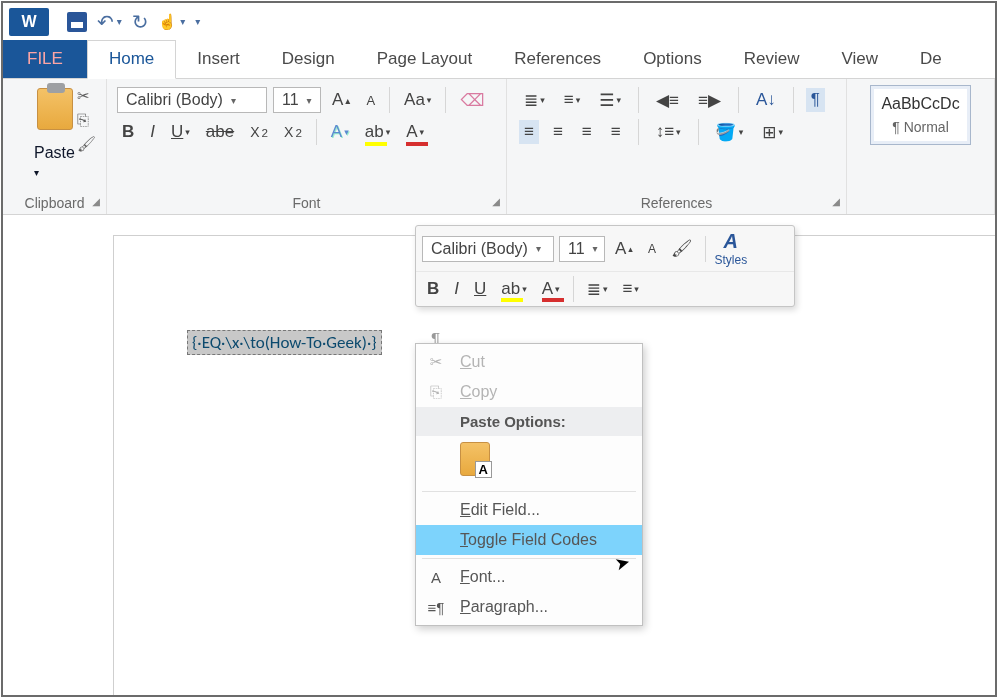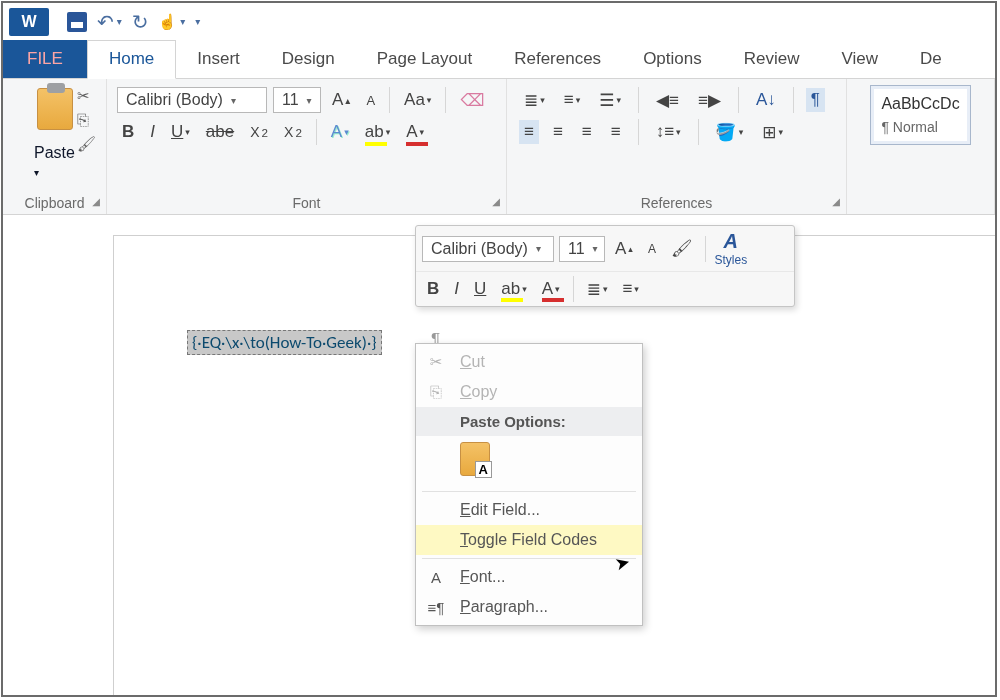--- a/index.html
+++ b/index.html
@@ -31,33 +31,33 @@
   .font-row1, .font-row2 { display:flex; align-items:center; gap:6px; padding:3px 4px;}
   .combo { background:#fff; border:1px solid #b8b8b8; display:flex; align-items:center; padding:3px 8px; font-size:16px; color:#444; }
   .combo .drop{ margin-left:8px; font-size:10px; color:#666;}
   .ribbtn { padding:2px 5px; font-size:17px; color:#444; display:flex; align-items:center; gap:2px; cursor:pointer;}
   .ribbtn.small{font-size:14px;}
   .sep { width:1px; height:26px; background:#d6d6d6; margin:0 3px;}
   .colorbar{ width:22px; height:4px; display:inline-block;}
   .para { width:340px; }
   .para-row{ display:flex; align-items:center; gap:9px; padding:3px 6px;}
   .styles-grp { flex:1; display:flex; align-items:center; padding:6px;}
-  .style-thumb { background:#fff; border:1px solid #a8b7cc; padding:9px 10px; box-shadow:0 0 0 3px #e8eef7 inset;}
+  .style-thumb { background:#fff; border:1px solid #a8b7cc; padding:9px 10px; text-align:center; box-shadow:0 0 0 3px #e8eef7 inset;}
   .style-thumb .t1{font-size:16px; color:#333;}
   .style-thumb .t2{font-size:14px; color:#666; margin-top:6px;}
   .doc-area { position:absolute; left:110px; top:232px; right:0; bottom:0; background:#fff; border:1px solid #cfcfcf; border-right:none; border-bottom:none;}
   .field-code { position:absolute; left:73px; top:94px; background:#c8c8c8; border:1px dashed #777; padding:1px 4px; font-size:17px; font-family:Calibri,Arial; color:#0c4a6e;}
   .para-mark{ position:absolute; left:317px; top:94px; font-size:17px; color:#999;}
   .minitb { position:absolute; left:412px; top:222px; width:380px; background:#f7f7f7; border:1px solid #c5c5c5; border-radius:3px; box-shadow:2px 3px 6px rgba(0,0,0,0.15); z-index:10;}
   .minitb .row{ display:flex; align-items:center; padding:4px 6px; gap:5px;}
   .minitb .row + .row{ border-top:1px solid #e8e8e8;}
   .ctxmenu { position:absolute; left:412px; top:340px; width:228px; background:#fdfdfd; border:1px solid #c0c0c0; box-shadow:2px 3px 8px rgba(0,0,0,0.2); z-index:11; padding:3px 0;}
   .ctxitem { display:flex; align-items:center; padding:6px 10px; font-size:16px; color:#565656; gap:14px; cursor:pointer;}
   .ctxitem.disabled { color:#b4b4b4;}
-  .ctxitem.hover { background:#fef9c3;}
+  .ctxitem.hover { background:#7dd3fc;}
   .ctxitem .ic { width:20px; text-align:center; font-size:15px;}
   .ctxsep{ height:1px; background:#e1e1e1; margin:3px 6px;}
   .ctxhead{ background:#edeef0; padding:6px 10px 6px 44px; font-size:15px; color:#555; font-weight:600;}
   .paste-opt{ padding:6px 10px 8px 44px;}
   .paste-opt .ic-paste{ width:30px; height:34px; background:linear-gradient(#f4c267,#e8a93e); border:1px solid #c79043; border-radius:3px; position:relative; display:inline-block;}
   .paste-opt .ic-paste::after{content:"A"; position:absolute; right:-3px; bottom:-3px; background:#fff; border:1px solid #999; font-size:13px; font-weight:bold; padding:0 3px;}
   .cursor-arrow{position:absolute; left:612px; top:549px; font-size:18px; color:#000; z-index:12; transform:rotate(-15deg);}
   u.access{text-decoration:underline;}
 </style>
 </head>

